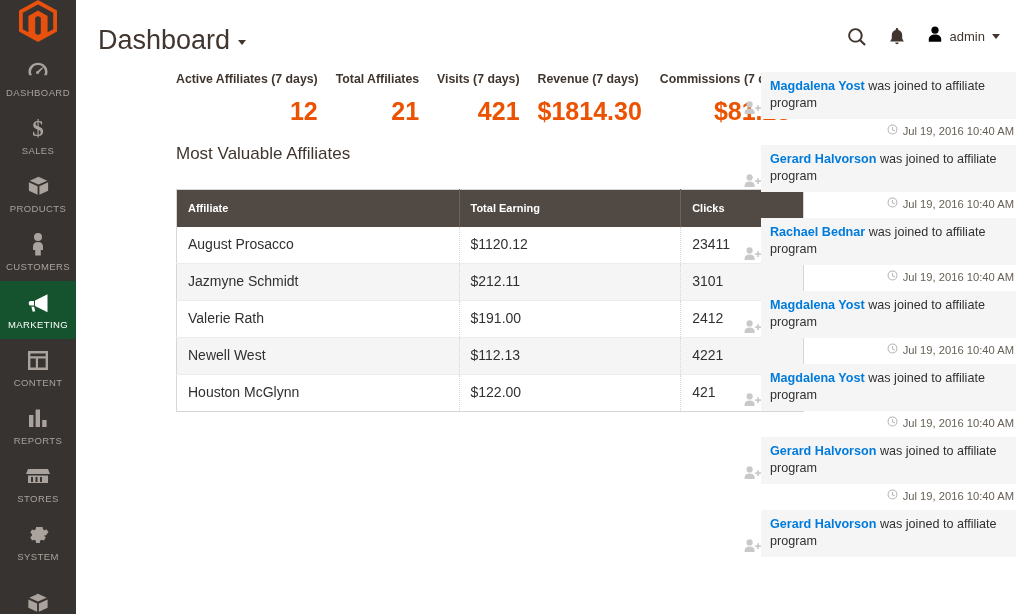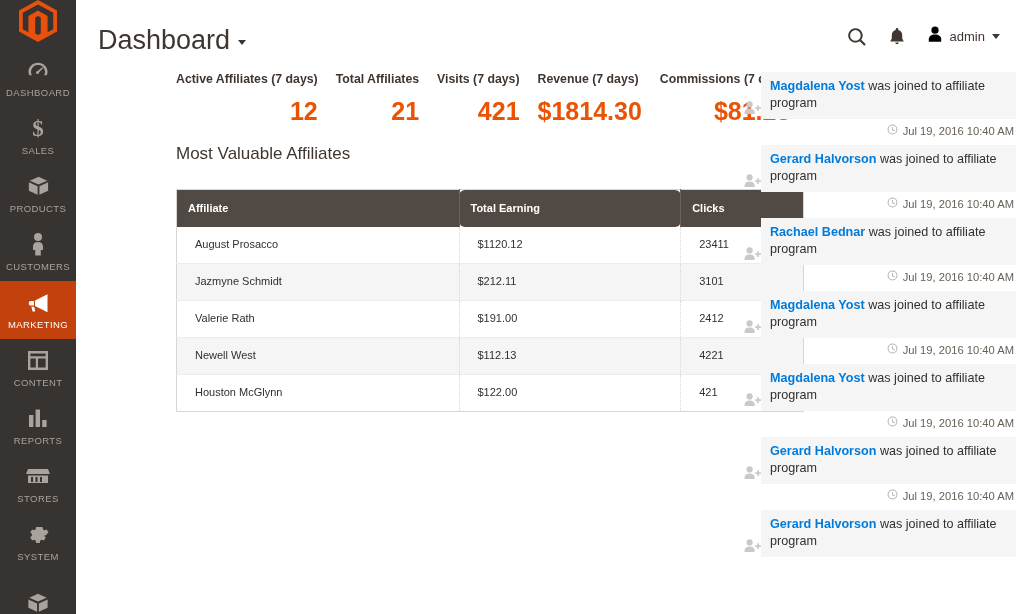--- a/index.html
+++ b/index.html
@@ -32,21 +32,21 @@
     display: flex; flex-direction: column; align-items: center;
     text-decoration: none; cursor: pointer;
   }
   .nav-item .ico { height: 26px; display: flex; align-items: center; justify-content: center; }
   .nav-item .lbl {
     margin-top: 4px;
     font-size: 9.5px; letter-spacing: .4px;
     color: #a9a29d; text-align: center; line-height: 11px;
     font-family: "Liberation Sans", sans-serif;
   }
-  .nav-item.active { background: #c2410c; }
+  .nav-item.active { background: #14532d; }
   .nav-item.active .lbl { color: #ffffff; }
   .nav-item svg { fill: #a9a29d; }
   .nav-item.active svg { fill: #ffffff; }
 
   
   .main { flex: 1; position: relative; background: #fff; }
 
   .topbar {
     height: 62px; display: flex; align-items: flex-start;
     justify-content: space-between; padding: 0 24px 0 22px;
@@ -97,30 +97,30 @@
   
   .tbl { width: 628px; border-collapse: collapse; border: 1px solid #d6d6d6; }
   .tbl thead th {
     background: #514943; color: #ffffff;
     font-size: 11px; font-weight: bold; text-align: left;
     padding: 11px 0 12px 11px; border-right: 1px solid #6e6159;
     line-height: 14px;
   }
   .tbl thead th:last-child { border-right: none; }
   .tbl tbody td {
-    font-size: 11px; color: #303030;
-    padding: 10px 0 11px 18px; line-height: 15px;
+    font-size: 14px; color: #303030;
+    padding: 10px 0 11px 11px; line-height: 15px;
     border-right: 1px dotted #d6d6d6;
     border-bottom: 1px solid #ececec;
   }
   .tbl tbody td:last-child { border-right: none; }
   .tbl tbody tr:nth-child(even) td { background: #f5f5f5; }
   .tbl tbody tr:last-child td { border-bottom: none; }
   .col-affiliate { width: 283px; }
-  .col-earning { width: 222px; border-radius: 6px; }
+  .col-earning { width: 222px; }
   .col-clicks { width: 123px; }
 
   
   .act-title {
     font-size: 15.5px; color: #41362f; font-weight: bold;
     line-height: 18px; margin-bottom: 10px; padding-left: 2px;
   }
   .act-item { margin-bottom: 4px; }
   .act-row { display: flex; align-items: flex-end; gap: 0; }
   .act-ico { padding-top: 6px; flex: 0 0 16px; }

